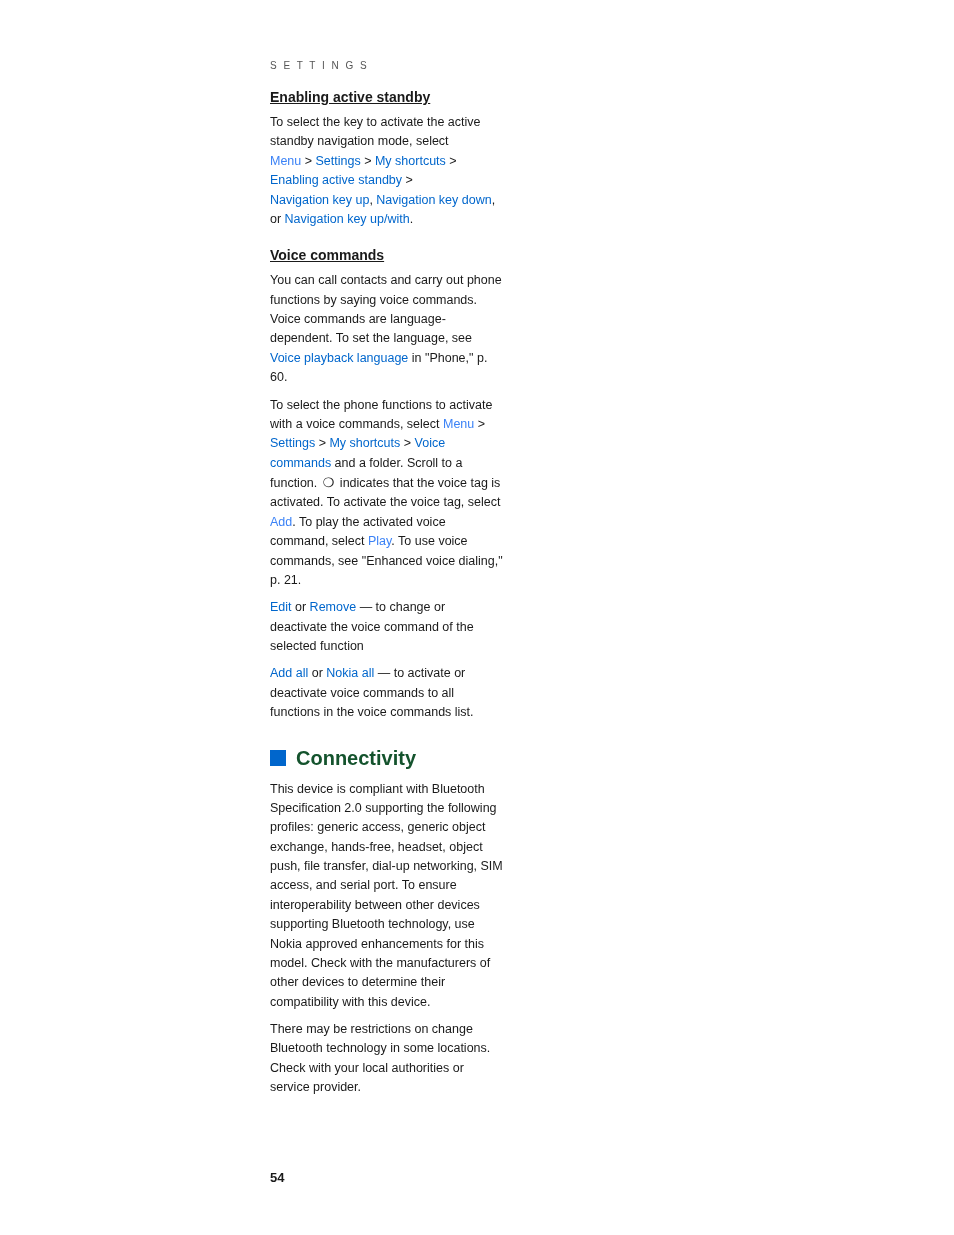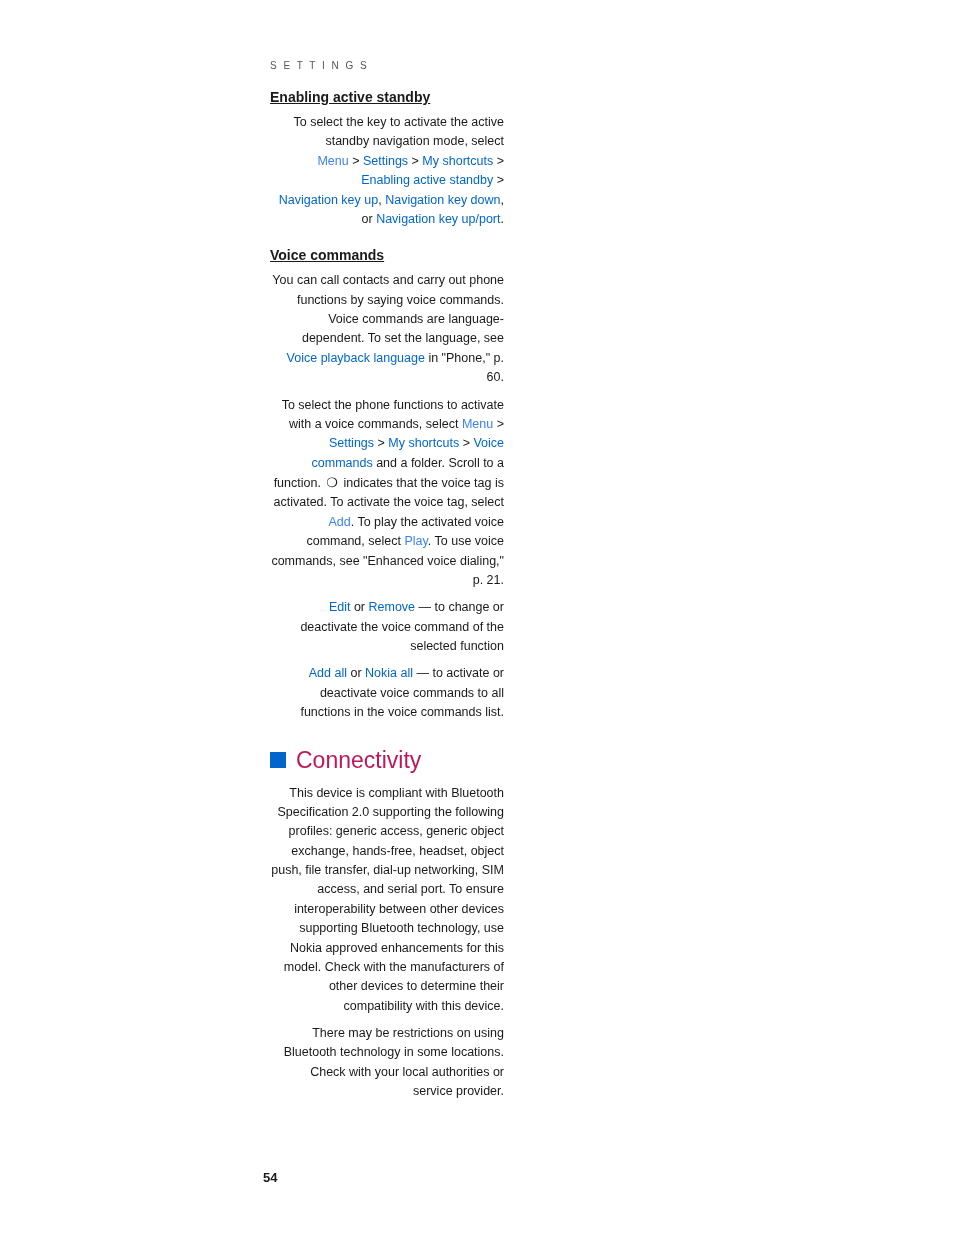--- a/index.html
+++ b/index.html
@@ -41,21 +41,20 @@
       color: #1a1a1a;
       margin-bottom: 8px;
       margin-top: 18px;
     }
 
     .body-text {
       font-size: 12.5px;
       line-height: 1.55;
       color: #1a1a1a;
       margin-bottom: 8px;
-      text-align: right;
     }
 
     .link-blue {
       color: #3b82f6;
       text-decoration: none;
     }
 
     .link-italic-blue {
       color: #0066cc;
       text-decoration: none;
@@ -70,29 +69,29 @@
     }
 
     .section-square {
       width: 16px;
       height: 16px;
       background-color: #0066cc;
       flex-shrink: 0;
     }
 
     .section-title {
-      font-size: 23px;
-      font-weight: normal;
-      color: #be185d;
+      font-size: 20px;
+      font-weight: bold;
+      color: #14532d;
     }
 
     .page-number {
       position: absolute;
       bottom: 50px;
-      left: 263px;
+      left: 270px;
       font-size: 13px;
       font-weight: bold;
       color: #1a1a1a;
     }
 
     .voice-icon {
       display: inline-block;
       font-size: 13px;
       margin: 0 2px;
     }
@@ -108,21 +107,21 @@
 
   <div class="section-label">S e t t i n g s</div>
 
   <div class="heading-underline">Enabling active standby</div>
 
   <p class="body-text">
     <span>To select the key to activate the active standby navigation mode, select</span>
     <br>
     <a class="link-blue">Menu</a><span> &gt; </span><a class="link-italic-blue">Settings</a><span> &gt; </span><a class="link-italic-blue">My shortcuts</a><span> &gt; </span><a class="link-italic-blue">Enabling active standby</a><span> &gt; </span>
     <br>
-    <a class="link-italic-blue">Navigation key up</a><span>, </span><a class="link-italic-blue">Navigation key down</a><span>, or </span><a class="link-italic-blue">Navigation key up/port</a><span>.</span>
+    <a class="link-italic-blue">Navigation key up</a><span>, </span><a class="link-italic-blue">Navigation key down</a><span>, or </span><a class="link-italic-blue">Navigation key up/with</a><span>.</span>
   </p>
 
   <div class="heading-underline">Voice commands</div>
 
   <p class="body-text">
     <span>You can call contacts and carry out phone functions by saying voice commands. Voice commands are language-dependent. To set the language, see </span><a class="link-italic-blue">Voice playback language</a><span> in "Phone," p. 60.</span>
   </p>
 
   <p class="body-text">
     <span>To select the phone functions to activate with a voice commands, select </span><a class="link-blue">Menu</a><span> &gt; </span><a class="link-italic-blue">Settings</a><span> &gt; </span><a class="link-italic-blue">My shortcuts</a><span> &gt; </span><a class="link-italic-blue">Voice commands</a><span> and a folder. Scroll to a function. </span><span class="voice-icon">❍</span><span>  indicates that the voice tag is activated. To activate the voice tag, select </span><a class="link-blue">Add</a><span>. To play the activated voice command, select </span><a class="link-blue">Play</a><span>. To use voice commands, see "Enhanced voice dialing," p. 21.</span>
@@ -139,17 +138,17 @@
 
   <div class="section-title-row">
     <div class="section-square"></div>
     <div class="section-title">Connectivity</div>
   </div>
 
 
 
   <p class="body-text">This device is compliant with Bluetooth Specification 2.0 supporting the following profiles: generic access, generic object exchange, hands-free, headset, object push, file transfer, dial-up networking, SIM access, and serial port. To ensure interoperability between other devices supporting Bluetooth technology, use Nokia approved enhancements for this model. Check with the manufacturers of other devices to determine their compatibility with this device.</p>
 
-  <p class="body-text">There may be restrictions on using Bluetooth technology in some locations. Check with your local authorities or service provider.</p>
+  <p class="body-text">There may be restrictions on change Bluetooth technology in some locations. Check with your local authorities or service provider.</p>
 
   <div class="page-number">54</div>
 
 </div>
 
 </body></html>

